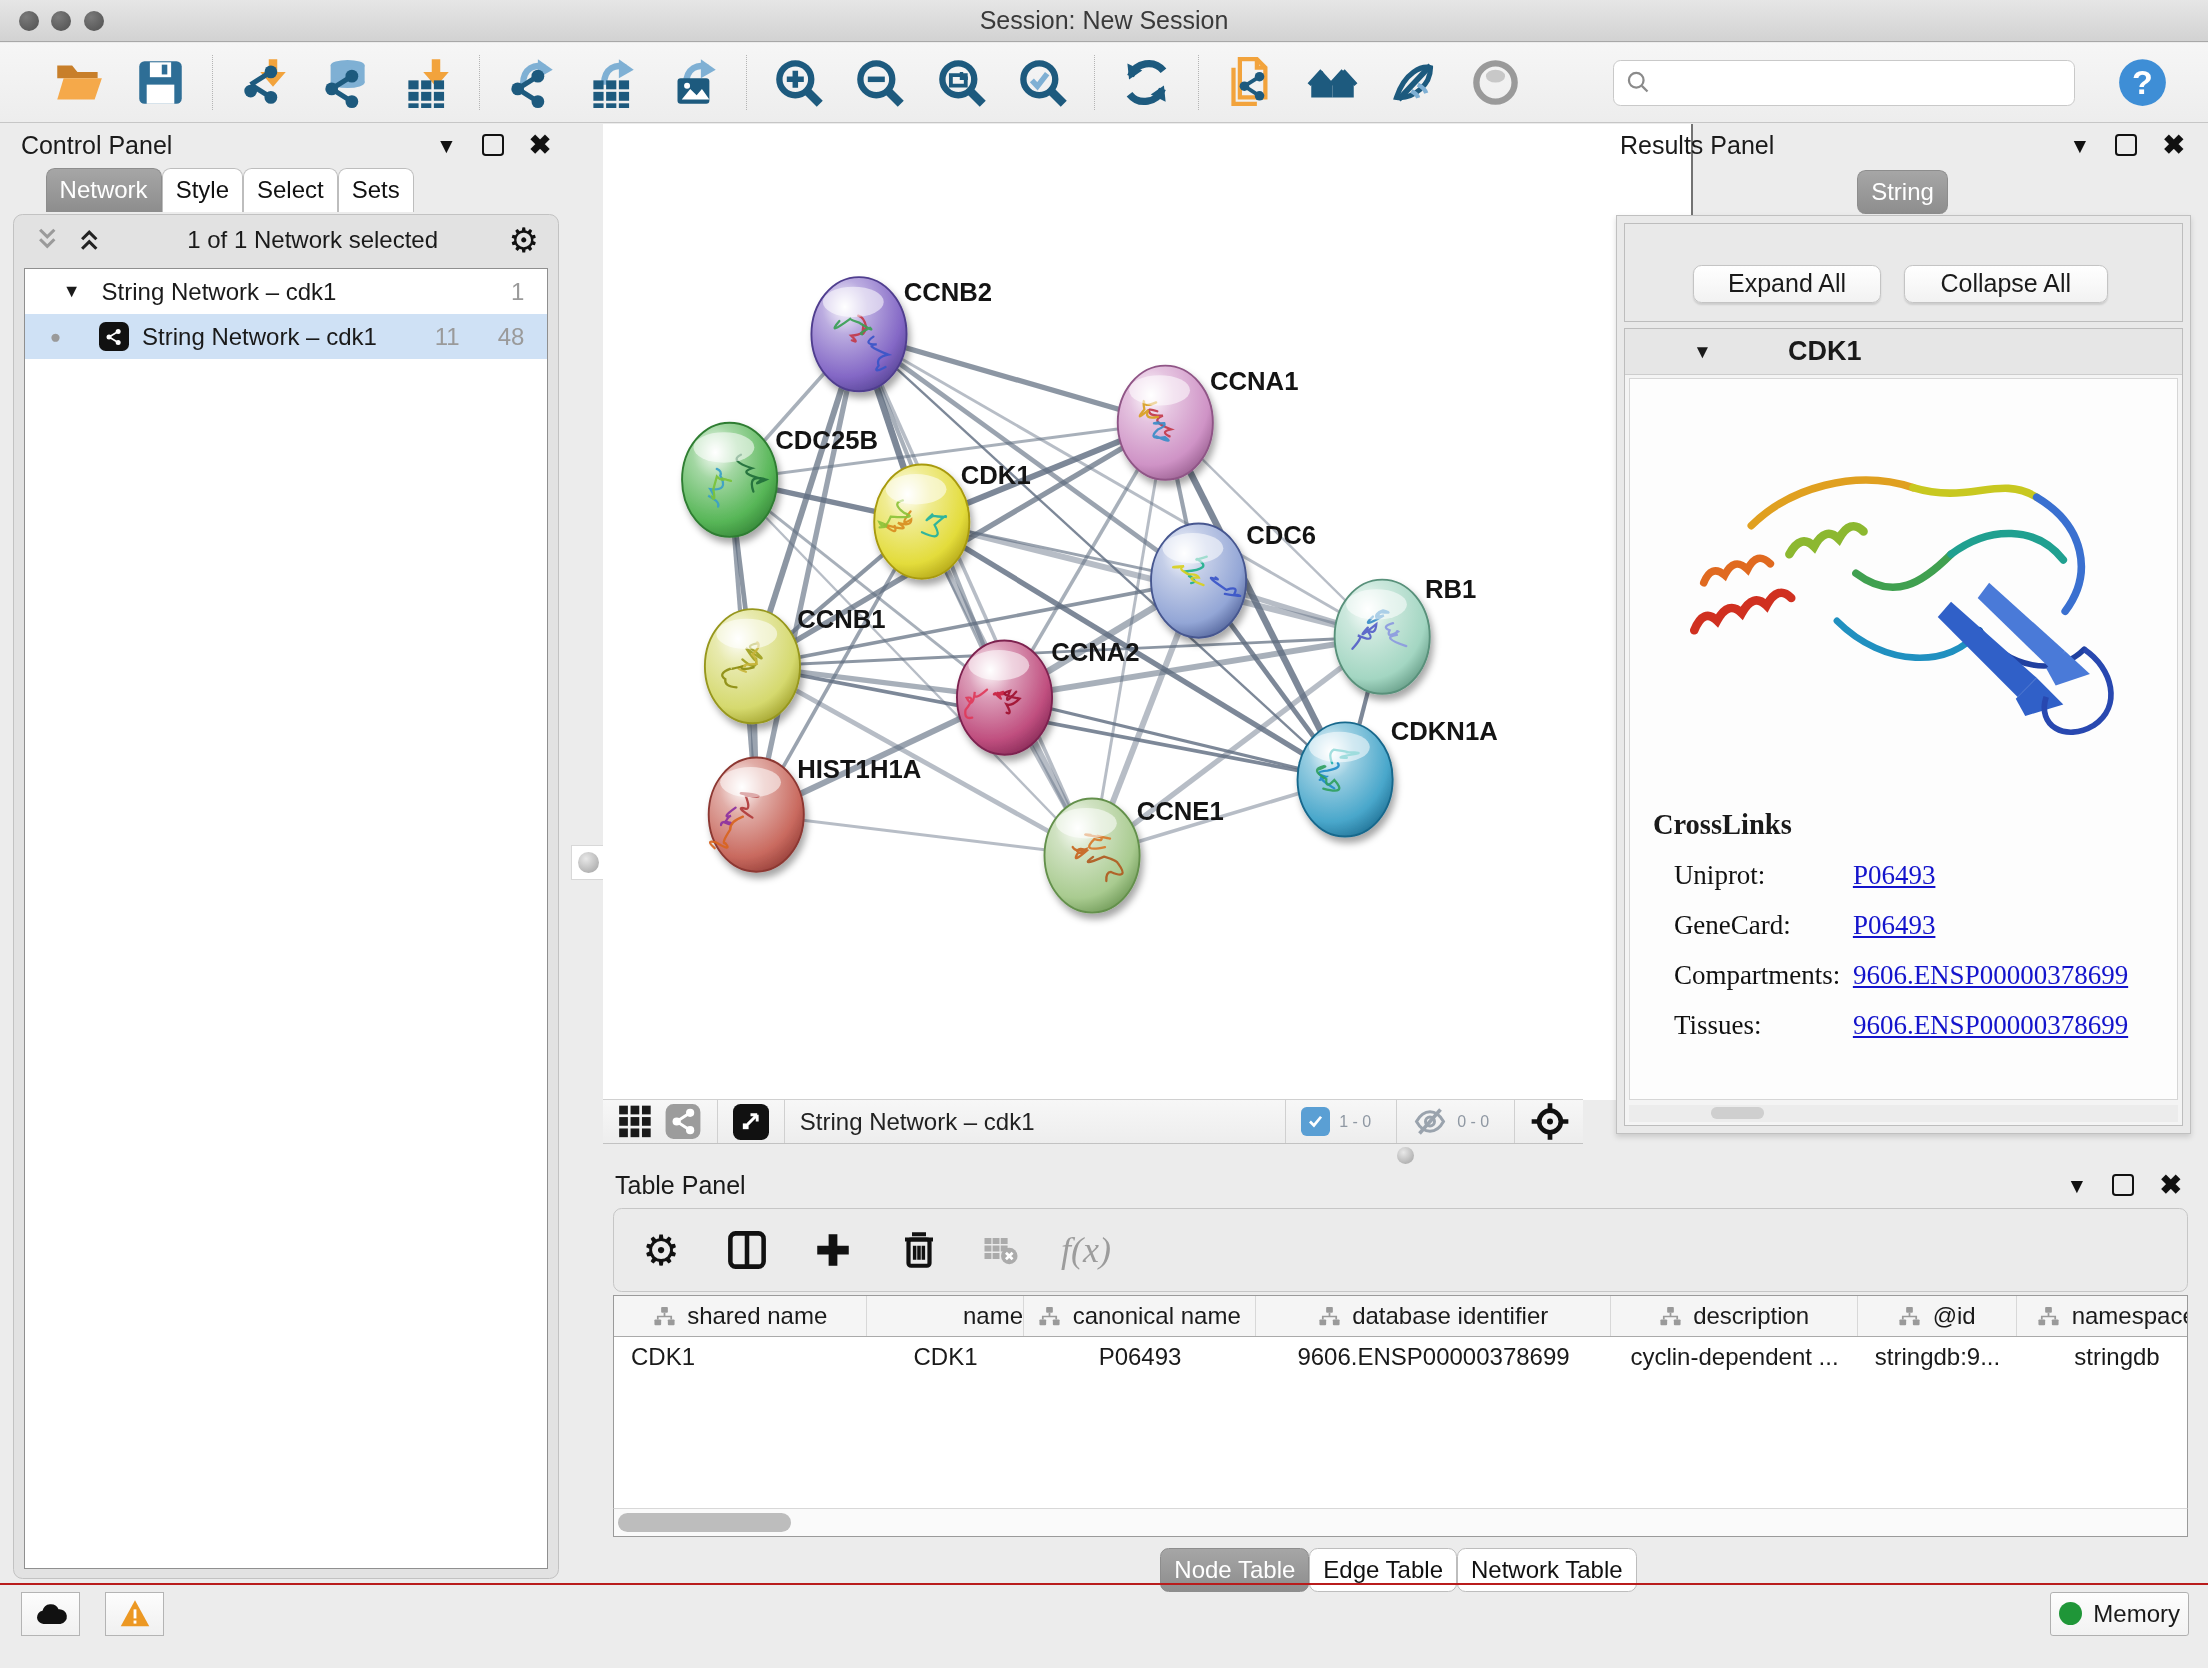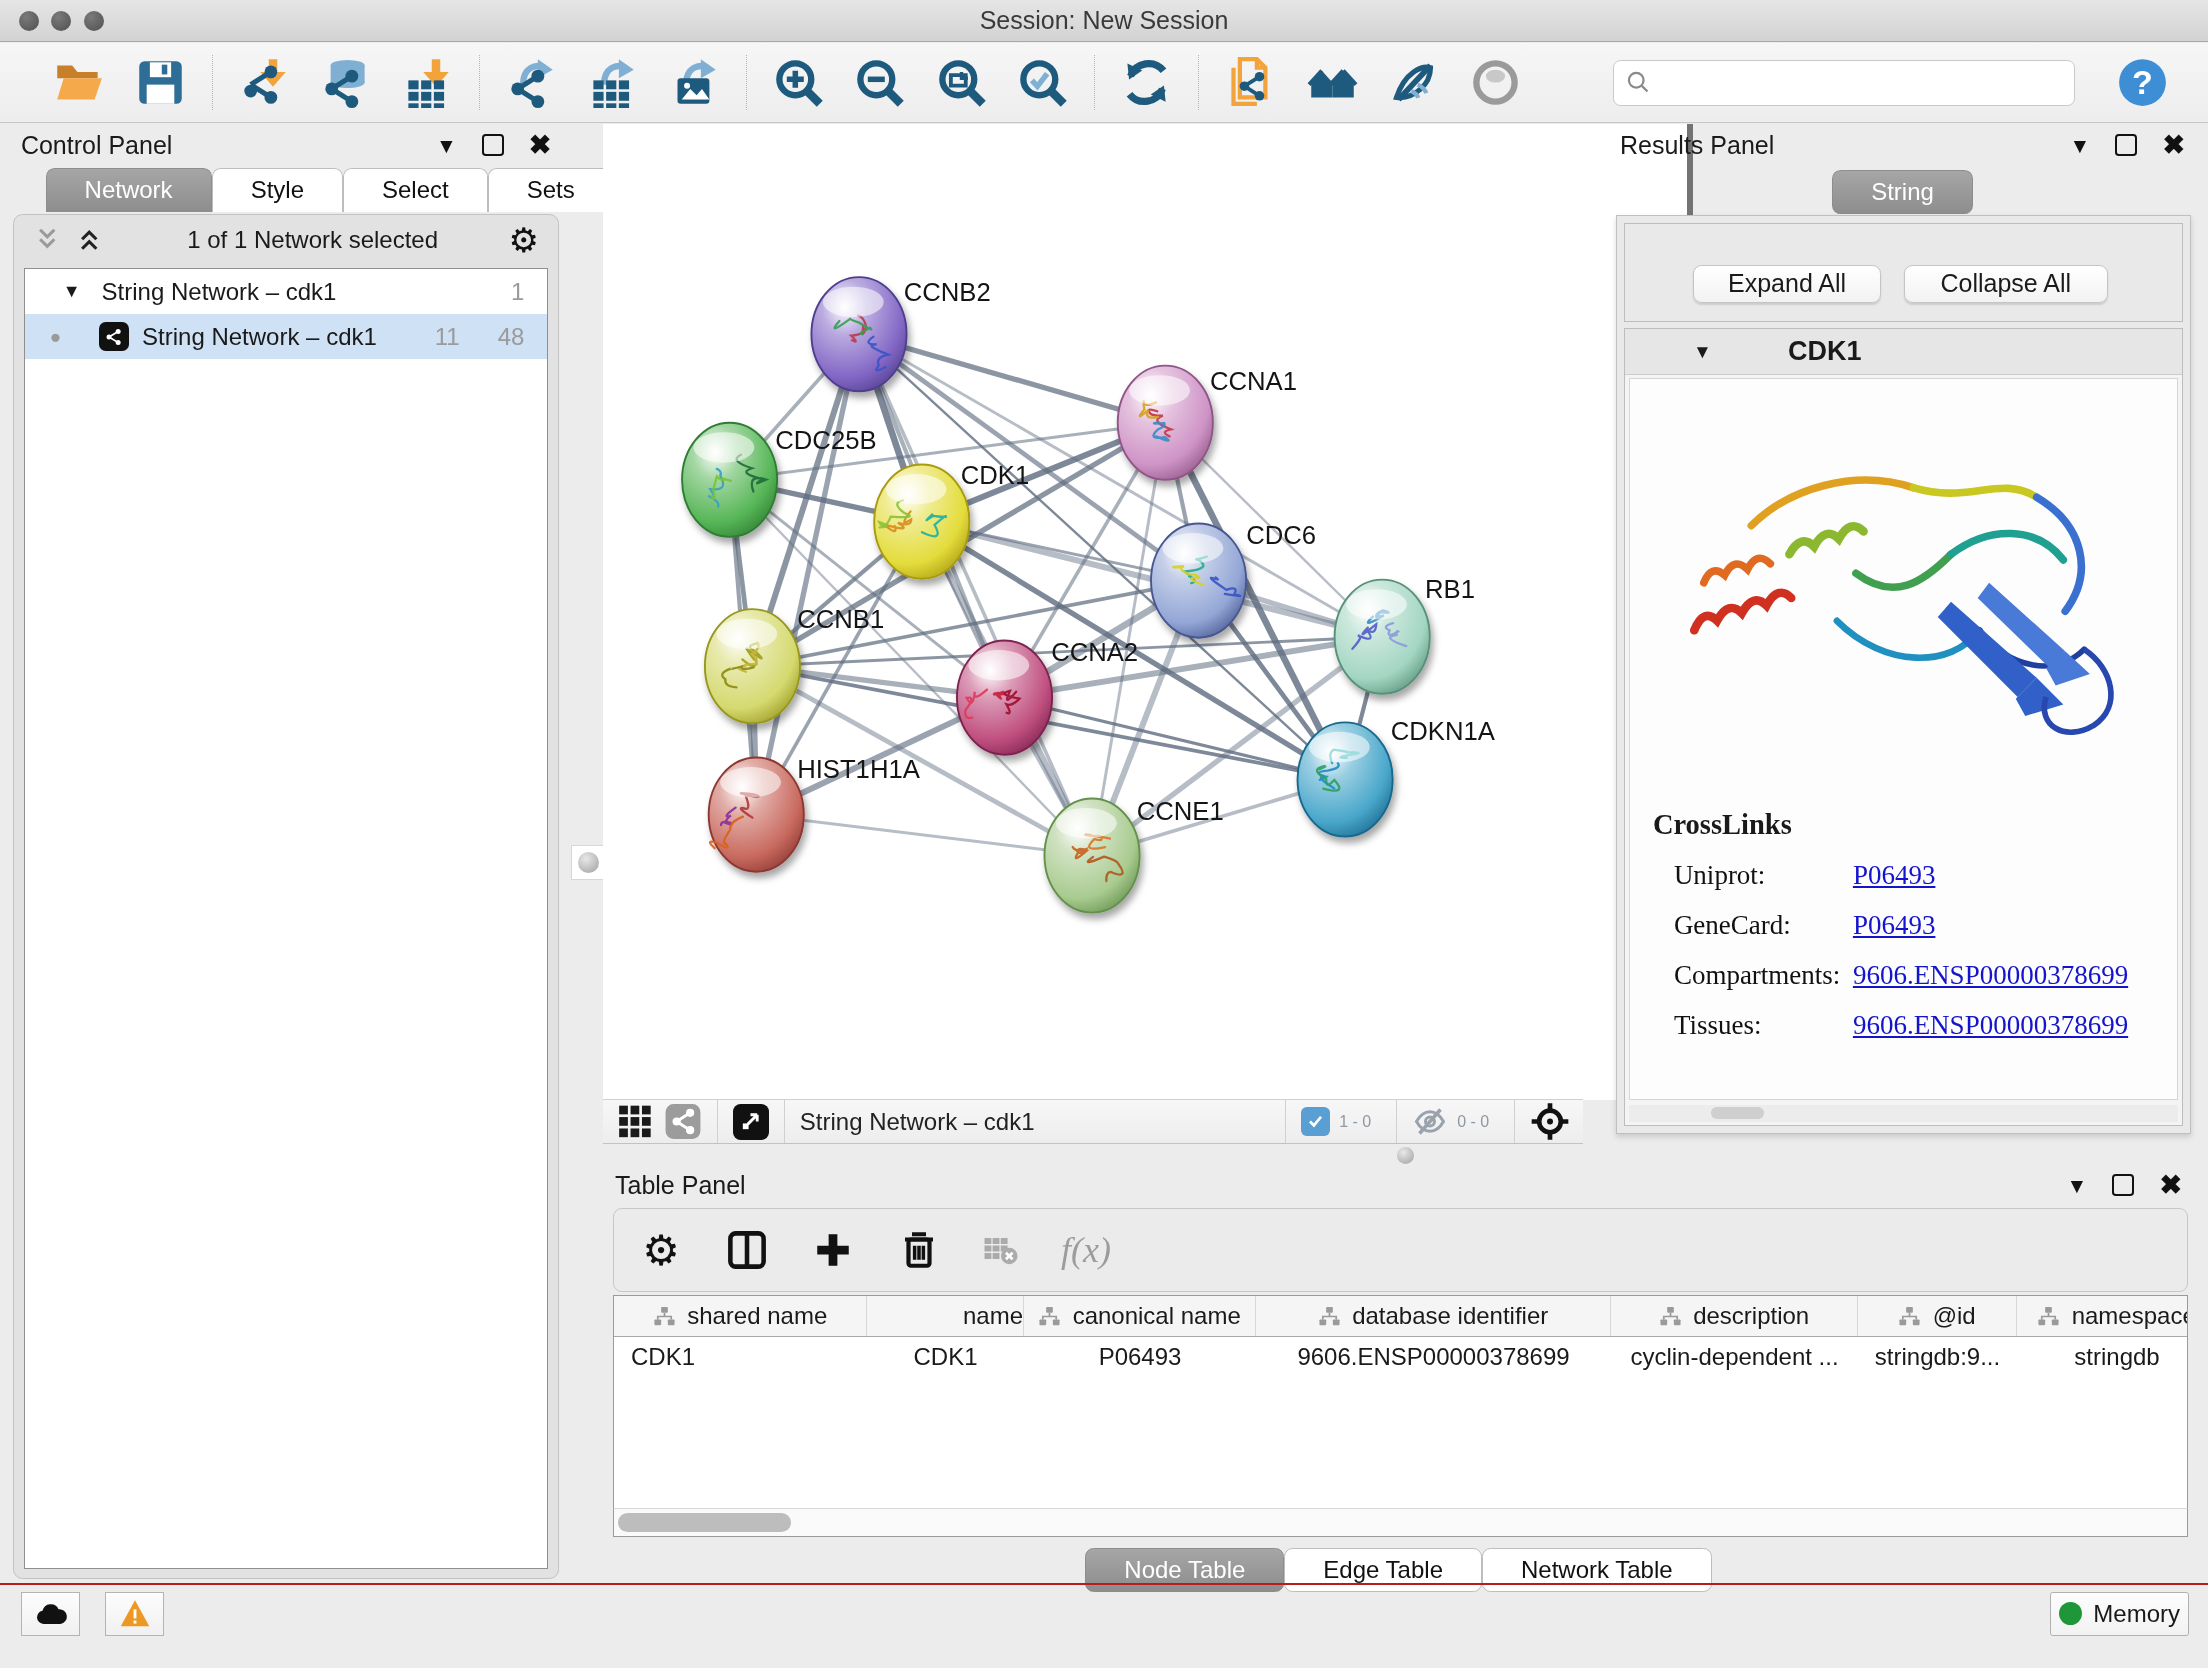--- a/index.html
+++ b/index.html
@@ -27,21 +27,21 @@
     display:flex; align-items:center; padding:0 11.4px; }
   #search-input { border:none; outline:none; font-size:23px; width:399px; background:transparent; font-family:"Liberation Sans",sans-serif;}
   #help-btn { width:51px; height:51px; margin:0 13.3px 0 42px; }
 
   
   .panel-header-title { font-size:25px; color:#1a1a1a; }
   .ph-icons { display:flex; align-items:center; gap:25px; }
   .tri-down { font-size:21px; color:#111; line-height:1; cursor:pointer; }
   .float-box { width:22px; height:22px; border:2.9px solid #111; border-radius:3.8px; cursor:pointer; }
   .close-x { font-size:27px; font-weight:bold; color:#111; line-height:1; cursor:pointer; }
-  .tab { height:44px; padding:0 38px; display:flex; align-items:center; justify-content:center;
+  .tab { height:44px; padding:0 13px; display:flex; align-items:center; justify-content:center;
     font-size:24px; background:#fff; border:1px solid #bdbdbd; border-bottom:none;
     border-radius:8.6px 8.6px 0 0; cursor:pointer; color:#111; }
   .tab.active { background:linear-gradient(#a6a6a6,#8d8d8d); color:#fff; border-color:#8d8d8d; }
 
   
   #control-panel { left:7.6px; top:126px; width:557px; height:1459px; }
   #cp-header { display:flex; align-items:center; height:38px; padding:0 13.3px; }
   #cp-tabs { display:flex; margin:3.8px 0 0 38px; }
   #cp-card { position:absolute; left:5.7px; top:88px; right:5.7px; bottom:5.7px; background:#e2e2e2;
     border:1px solid #c2c2c2; border-radius:9.5px; }
@@ -54,21 +54,21 @@
   .tree-row.selected { background:#cfe1f5; }
   .tree-count { color:#9a9a9a; }
   #share-badge { width:29.5px; height:29.5px; background:#111; border-radius:6.7px; display:flex; align-items:center; justify-content:center; margin:0 13.3px 0 0; }
   #share-badge svg { width:20px; height:20px; }
 
   
   .split-handle { width:35px; height:35px; background:#fff; border:1px solid #d8d8d8; display:flex; align-items:center; justify-content:center; cursor:col-resize; }
   .split-dot { width:21px; height:21px; border-radius:50%; background:radial-gradient(circle at 38% 32%, #e8e8e8, #9f9f9f); }
 
   
-  #network-canvas { left:603px; top:124px; width:1090px; height:976px; background:#fff; border-right:6px solid #737373; }
+  #network-canvas { left:603px; top:124px; width:1090px; height:976px; background:#fff; border-right:2px solid #737373;font-weight:bold; }
   #canvas-toolbar { left:603px; top:1099px; width:980px; height:45px; background:linear-gradient(#f7f7f7,#ededed);
     border-top:1px solid #d0d0d0; border-bottom:1px solid #c2c2c2; display:flex; align-items:center; padding:0 13.3px; }
   .ct-sep { width:0; height:100%; border-left:1px solid #d0d0d0; margin:0 15px; }
   #canvas-title { font-size:24px; color:#222; }
   .count-txt { font-size:16px; color:#8f98a3; margin:0 9.5px; }
   #birdseye-btn { width:36px; height:36px; background:#111; border-radius:7.6px; display:flex; align-items:center; justify-content:center; cursor:pointer; }
 
   
   #results-panel { left:1605px; top:126px; width:595px; height:1008px; }
   #rp-header { display:flex; align-items:center; height:38px; padding:0 15px; }

